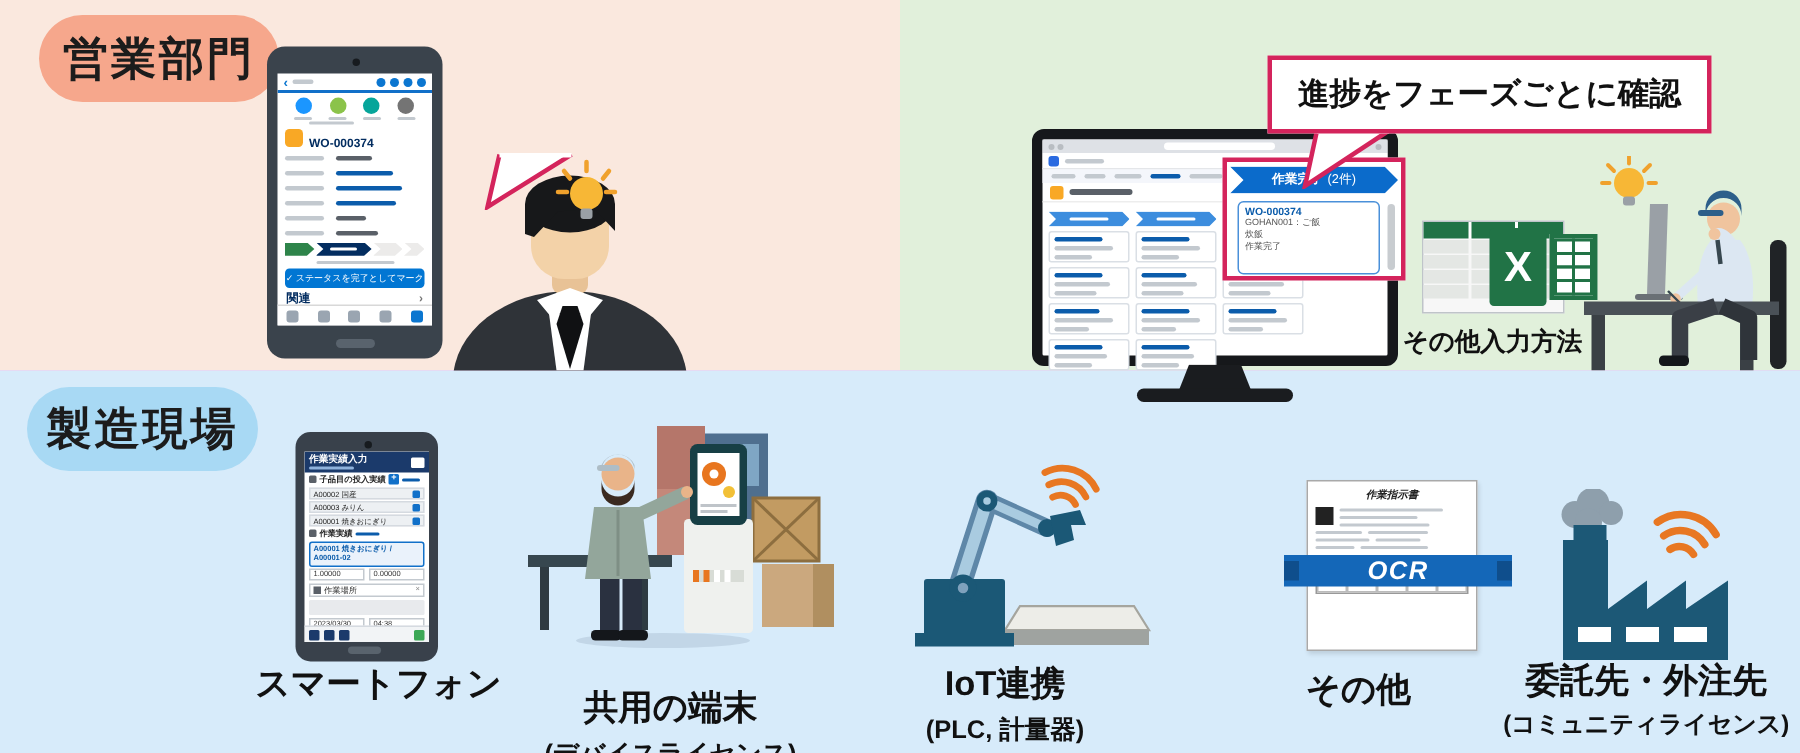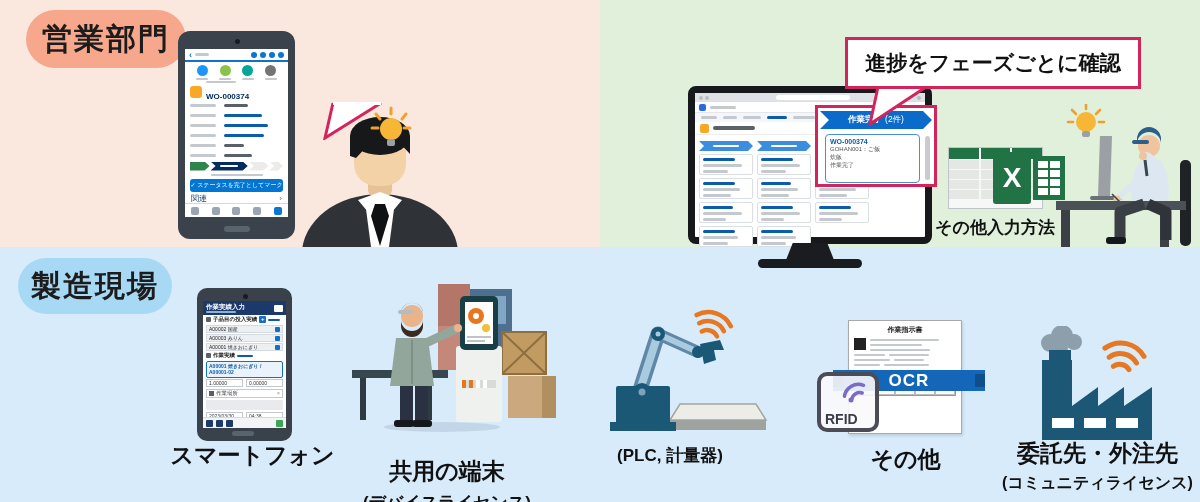--- a/index.html
+++ b/index.html
@@ -54,21 +54,21 @@
   .rec-id { font-size:8px; font-weight:bold; color:#032D60; }
   .f-row { height:10px; display:flex; align-items:center; padding:0 5px; }
   .f-row .lab { width:26px; margin-right:8px; }
   .path-row { height:12px; display:flex; align-items:center; padding:0 5px; gap:1px; }
   .chev { clip-path:polygon(0 0,calc(100% - 5px) 0,100% 50%,calc(100% - 5px) 100%,0 100%,5px 50%); height:9px;
           display:flex; align-items:center; justify-content:center; }
   .chev-first { clip-path:polygon(0 0,calc(100% - 5px) 0,100% 50%,calc(100% - 5px) 100%,0 100%); }
   .sbtn { margin:3px 5px 0 5px; height:13px; border-radius:3px; background:#0176D3; color:#fff;
           font-size:6px; display:flex; align-items:center; justify-content:center; white-space:nowrap; }
   .rel-row { height:13px; display:flex; align-items:center; justify-content:space-between; padding:0 6px;
-             font-size:8px; font-weight:normal; color:#032D60; }
+             font-size:8px; font-weight:bold; color:#032D60; }
   .snav { position:absolute; bottom:0; left:0; right:0; height:14px; border-top:1px solid #D8D8D8;
           display:flex; justify-content:space-around; align-items:center; background:#fff; }
   .snav i { width:8px; height:8px; background:#9AA5B1; border-radius:2px; display:block; }
 
   
   .monitor { left:688px; top:86px; width:244px; height:158px; background:#fff; border:7px solid #16181B;
              border-radius:8px; z-index:5; }
   .mon-neck { left:786px; top:243px; width:48px; height:17px; background:#1A1C1F; z-index:5;
               clip-path:polygon(14% 0,86% 0,100% 100%,0 100%); }
   .mon-base { left:758px; top:259px; width:104px; height:9px; background:#1A1C1F; border-radius:5px; z-index:5; }
@@ -125,21 +125,21 @@
   .fin .vv { border:0.5px solid #C3C9CF; height:8px; font-size:5px; color:#333; padding:0 2px; display:flex; align-items:center; }
   .fdrop { margin:2px 3px 0 3px; border:0.5px solid #C3C9CF; height:9px; display:flex; align-items:center;
            gap:2px; padding:0 2px; color:#333; font-size:5.5px; }
   .farea { margin:2px 3px 0 3px; height:10px; background:#E8EAED; border-radius:1px; }
   .fnav { position:absolute; bottom:0; left:0; right:0; height:11px; background:#F2F4F6; border-top:0.5px solid #D5DAE0;
           display:flex; align-items:center; gap:3px; padding:0 3px; }
   .fnav i { width:7px; height:7px; background:#1B3A6B; border-radius:1px; }
   .fnav .grn { margin-left:auto; background:#3BA755; }
 
   
-  .ocr-g { left:815px; top:318px; width:172px; height:126px; z-index:4; }
+  .ocr-g { left:838px; top:318px; width:172px; height:126px; z-index:4;font-style:italic; }
   .ocr-doc { position:absolute; left:33px; top:2px; width:114px; height:114px; background:#fff;
              border:1px solid #A9A9A9; box-shadow:1px 2px 3px rgba(0,0,0,0.12); padding:4px 5px; }
   .ocr-doc .tit { text-align:center; font-size:7px; font-weight:bold; color:#222; }
   .docline { display:flex; gap:4px; margin-top:3px; }
   .docgrid { margin-top:4px; border:1px solid #999; height:26px; display:grid; grid-template-columns:repeat(5,1fr);
              grid-template-rows:repeat(3,1fr); }
   .docgrid i { border:0.5px solid #BBB; }
   .ocr-band { position:absolute; left:18px; top:52px; width:152px; height:21px; background:#1467B8;
               display:flex; align-items:center; justify-content:center; color:#fff; font-weight:bold;
               font-size:17px; letter-spacing:1px; z-index:2; }
@@ -647,30 +647,20 @@
           <i></i>
           <i></i>
           <i></i>
           <i></i>
           <i></i>
         </div>
     </div>
     <div class="ocr-band">
         <span>OCR</span>
       </div>
-    <div class="rfid-tag">
-      <svg width="54" height="30" style="position:absolute;right:0;top:0" viewBox="0 0 54 30">
-        <g stroke="#7A6BC9" stroke-width="3.5" fill="none" stroke-linecap="round" transform="rotate(-30 36 20)">
-          <path d="M30,20 A8,8 0 0 1 42,20"></path>
-          <path d="M25,14 A14,14 0 0 1 47,14"></path>
-        </g>
-        <circle cx="30" cy="24" r="2.5" fill="#7A6BC9"></circle>
-      </svg>
-      <div class="rfid-txt">RFID</div>
-    </div>
   </div>
 
   <svg class="abs" style="left:1028px;top:326px;z-index:4" width="140" height="118" viewBox="0 0 140 118">
     <g fill="#8E9FAC">
       <circle cx="22" cy="17" r="9"></circle>
         <circle cx="34" cy="10" r="11"></circle>
         <circle cx="46" cy="16" r="8"></circle>
         <circle cx="31" cy="22" r="9"></circle>
     </g>
     <rect x="21" y="24" width="22" height="32" fill="#1C5876"></rect>
@@ -686,20 +676,21 @@
   </svg>
 
   <div class="blabel" style="left:160px;top:440px;width:185px">
     <div class="t">スマートフォン</div>
   </div>
   <div class="blabel" style="left:357px;top:456px;width:180px">
     <div class="t">共用の端末</div>
     <div class="s">(デバイスライセンス)</div>
   </div>
   <div class="blabel" style="left:585px;top:440px;width:170px">
+    <div class="t">IoT連携</div>
     <div class="s">(PLC, 計量器)</div>
   </div>
   <div class="blabel" style="left:848px;top:444px;width:115px">
     <div class="t">その他</div>
   </div>
   <div class="blabel" style="left:995px;top:438px;width:205px">
     <div class="t">委託先・外注先</div>
     <div class="s" style="font-size:16px">(コミュニティライセンス)</div>
   </div>
 

